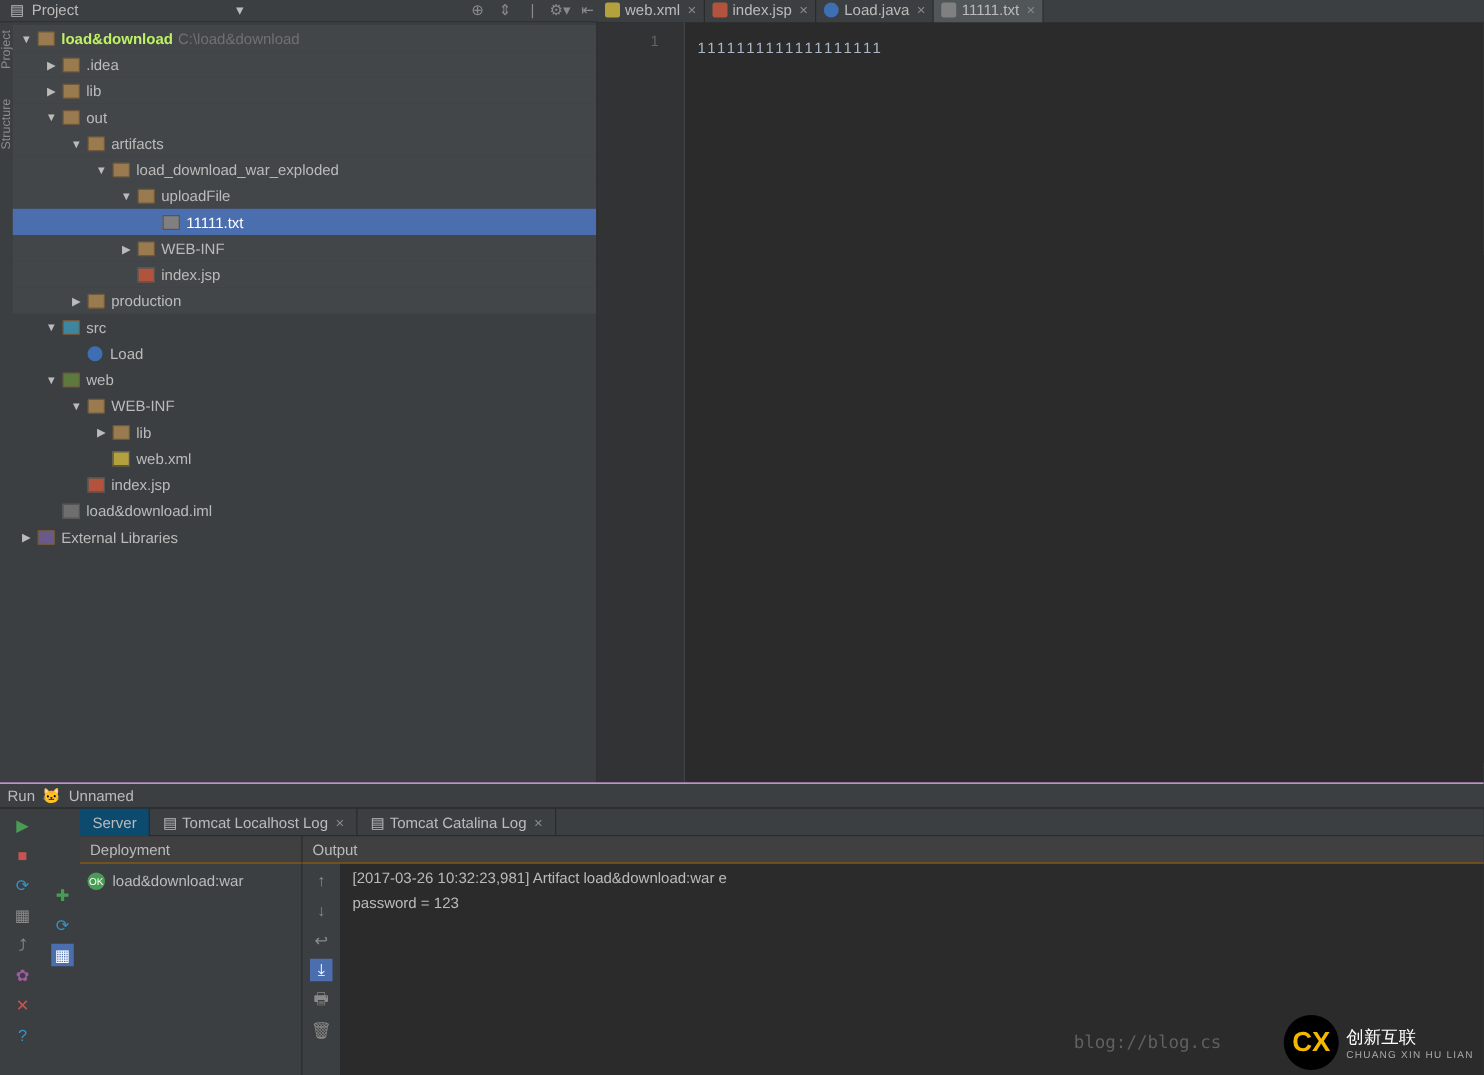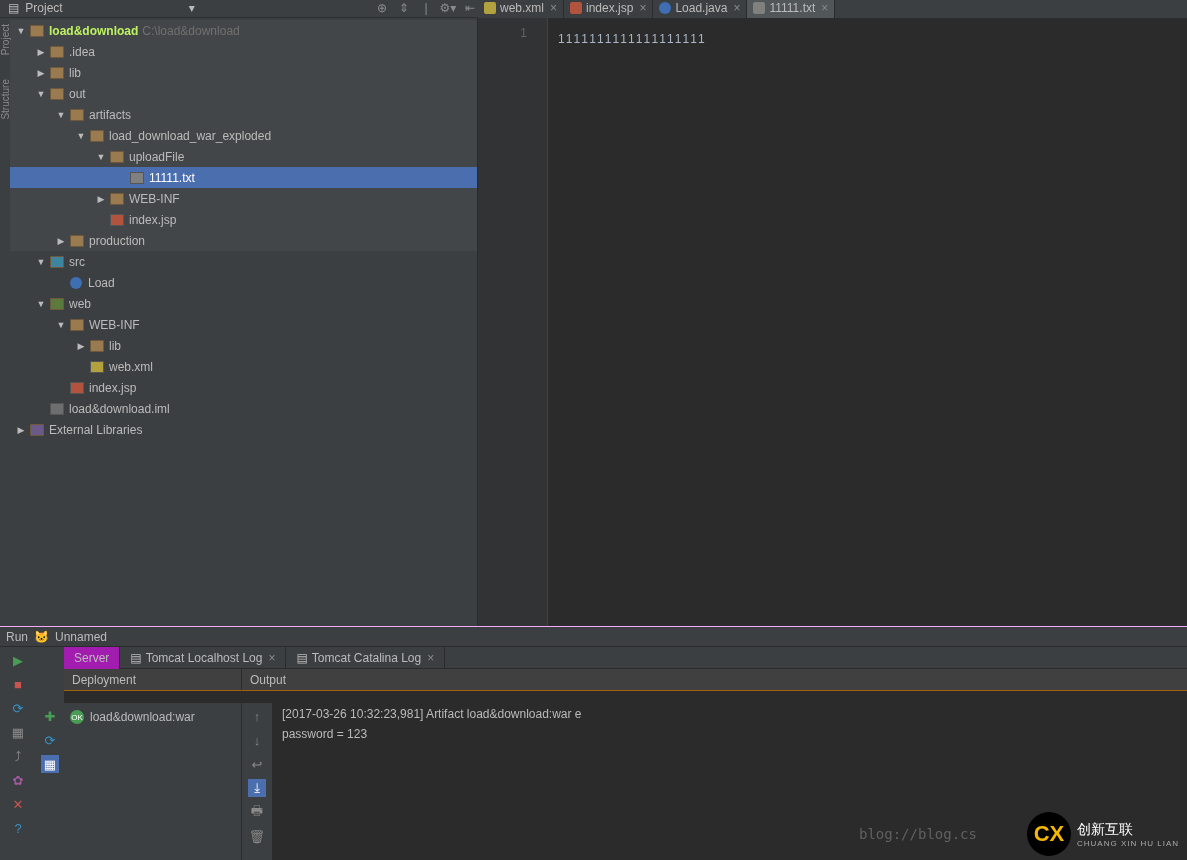--- a/index.html
+++ b/index.html
@@ -42,25 +42,25 @@
 .run-bar { height: 20px; background: #3c3f41; border-top: 1px solid #f0abfc; display: flex; align-items: center; padding-left: 6px; gap: 6px; color: #bbbbbb; }
 .run-panel { height: 214px; background: #2b2b2b; display: flex; border-top: 1px solid #2b2b2b; position: relative; }
 .run-left-tools { width: 36px; background: #3c3f41; display: flex; flex-direction: column; align-items: center; padding-top: 4px; gap: 6px; }
 .rtool { width: 18px; height: 18px; display: inline-flex; align-items: center; justify-content: center; cursor: pointer; color: #8a8a8a; font-size: 13px; }
 .rtool.red { color: #c75450; }
 .rtool.green { color: #499c54; }
 .rtool.blue { color: #3592c4; }
 .run-content { flex: 1; display: flex; flex-direction: column; }
 .run-tabs { height: 22px; background: #3c3f41; display: flex; align-items: center; border-bottom: 1px solid #2b2b2b; }
 .run-tab { height: 22px; display: flex; align-items: center; padding: 0 10px; gap: 4px; border-right: 1px solid #2b2b2b; cursor: pointer; }
-.run-tab.active { background: #a21caf; }
+.run-tab.active { background: #0c4a6e; }
 .run-sub { height: 22px; background: #404040; display: flex; border-bottom: 1px solid #a16207; }
 .dep-col { width: 178px; border-right: 1px solid #2b2b2b; padding-left: 8px; display: flex; align-items: center; }
 .out-col { flex: 1; padding-left: 8px; display: flex; align-items: center; }
-.run-body { flex: 1; display: flex; margin-top: 12px; }
+.run-body { flex: 1; display: flex; }
 .dep-list { width: 178px; background: #3c3f41; border-right: 1px solid #2b2b2b; padding: 4px 6px; }
 .dep-item { display: flex; align-items: center; gap: 6px; height: 20px; }
 .ok-badge { width: 14px; height: 14px; border-radius: 50%; background: #499c54; color: #fff; display: inline-flex; align-items: center; justify-content: center; font-size: 8px; }
 .out-tools { width: 30px; background: #3c3f41; display: flex; flex-direction: column; align-items: center; padding-top: 4px; gap: 6px; }
 .out-text { flex: 1; background: #2b2b2b; padding: 4px 10px; font-family: Consolas, monospace; font-size: 21px; color: #bbbbbb; overflow: hidden; white-space: nowrap; }
 .out-text .line { margin-bottom: 6px; }
 .watermark { position: absolute; right: 0; bottom: 0; display: flex; align-items: center; gap: 6px; padding: 4px 8px; }
 .water-url { color: #606060; font-size: 14px; font-family: Consolas, monospace; }
 .water-logo { width: 44px; height: 44px; border-radius: 50%; background: #000; display: flex; align-items: center; justify-content: center; color: #f5b800; font-size: 22px; font-weight: bold; margin-left: 44px; }
 .water-cn { color: #fff; font-size: 14px; }

